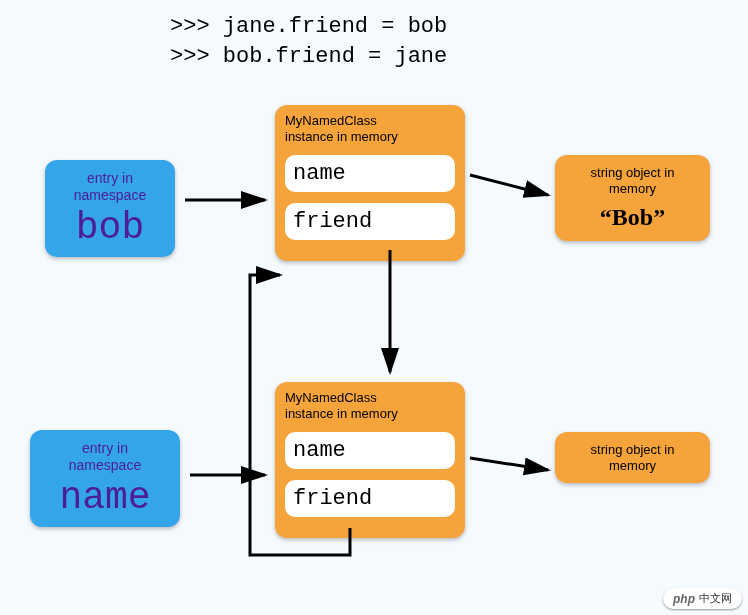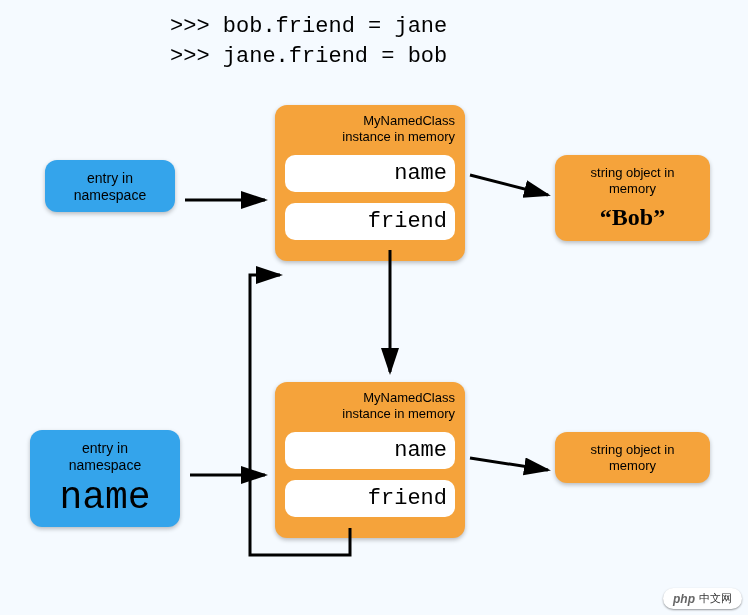--- a/index.html
+++ b/index.html
@@ -20,30 +20,30 @@
       color: #000;
       line-height: 1.35;
     }
     .box {
       position: absolute;
       border-radius: 12px;
       box-shadow: 0 2px 4px rgba(0,0,0,0.25);
     }
     .blue-box {
       background: #34a4eb;
-      color: #000000;
+      color: #4c1d95;
       text-align: center;
       padding: 10px 24px 8px;
     }
     .blue-box .small-label { font-size: 14px; line-height: 1.2; }
     .blue-box .big-label { font-family: 'Courier New', monospace; font-size: 38px; margin-top: 2px; }
     .orange-box {
       background: #f5a33b;
       color: #000;
-      text-align: right;
+      text-align: left;
       padding: 8px 10px 10px;
     }
     .orange-box .small-label { font-size: 13px; line-height: 1.2; margin-bottom: 6px; }
     .attr {
       background: #fff;
       border-radius: 10px;
       font-family: 'Courier New', monospace;
       font-size: 22px;
       padding: 6px 8px;
       margin: 11px 0;
@@ -80,27 +80,28 @@
       position: absolute;
       top: 0; left: 0;
       width: 748px; height: 615px;
       pointer-events: none;
     }
   </style>
 </head>
 <body>
 
 <div class="code-block">
+  <div>&gt;&gt;&gt; jane.friend = bob</div>
   <div>&gt;&gt;&gt; bob.friend = jane</div>
-  <div>&gt;&gt;&gt; jane.friend = bob</div>
 </div>
 
 <div class="box blue-box" style="left:45px; top:160px; width:130px;">
   <div class="small-label" style="white-space:pre-line;">entry in
 namespace</div>
+  <div class="big-label">bob</div>
 </div>
 
 <div class="box blue-box" style="left:30px; top:430px; width:150px;">
   <div class="small-label" style="white-space:pre-line;">entry in
 namespace</div>
   <div class="big-label">name</div>
 </div>
 
 <div class="box orange-box" style="left:275px; top:105px; width:190px;">
   <div class="small-label" style="white-space:pre-line;">MyNamedClass

